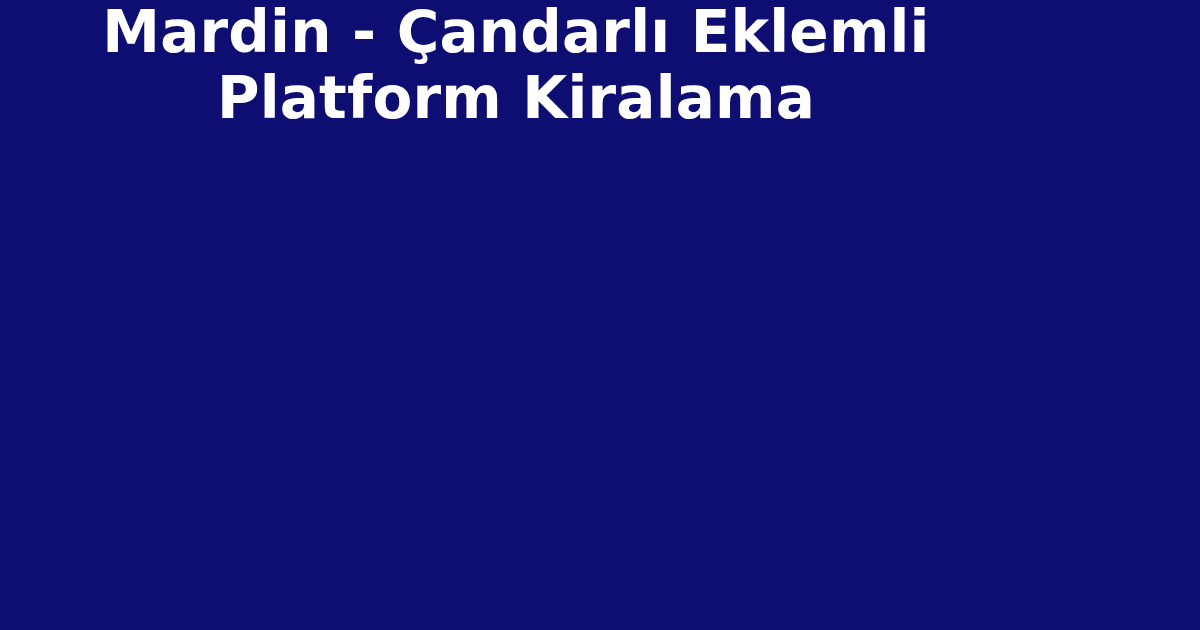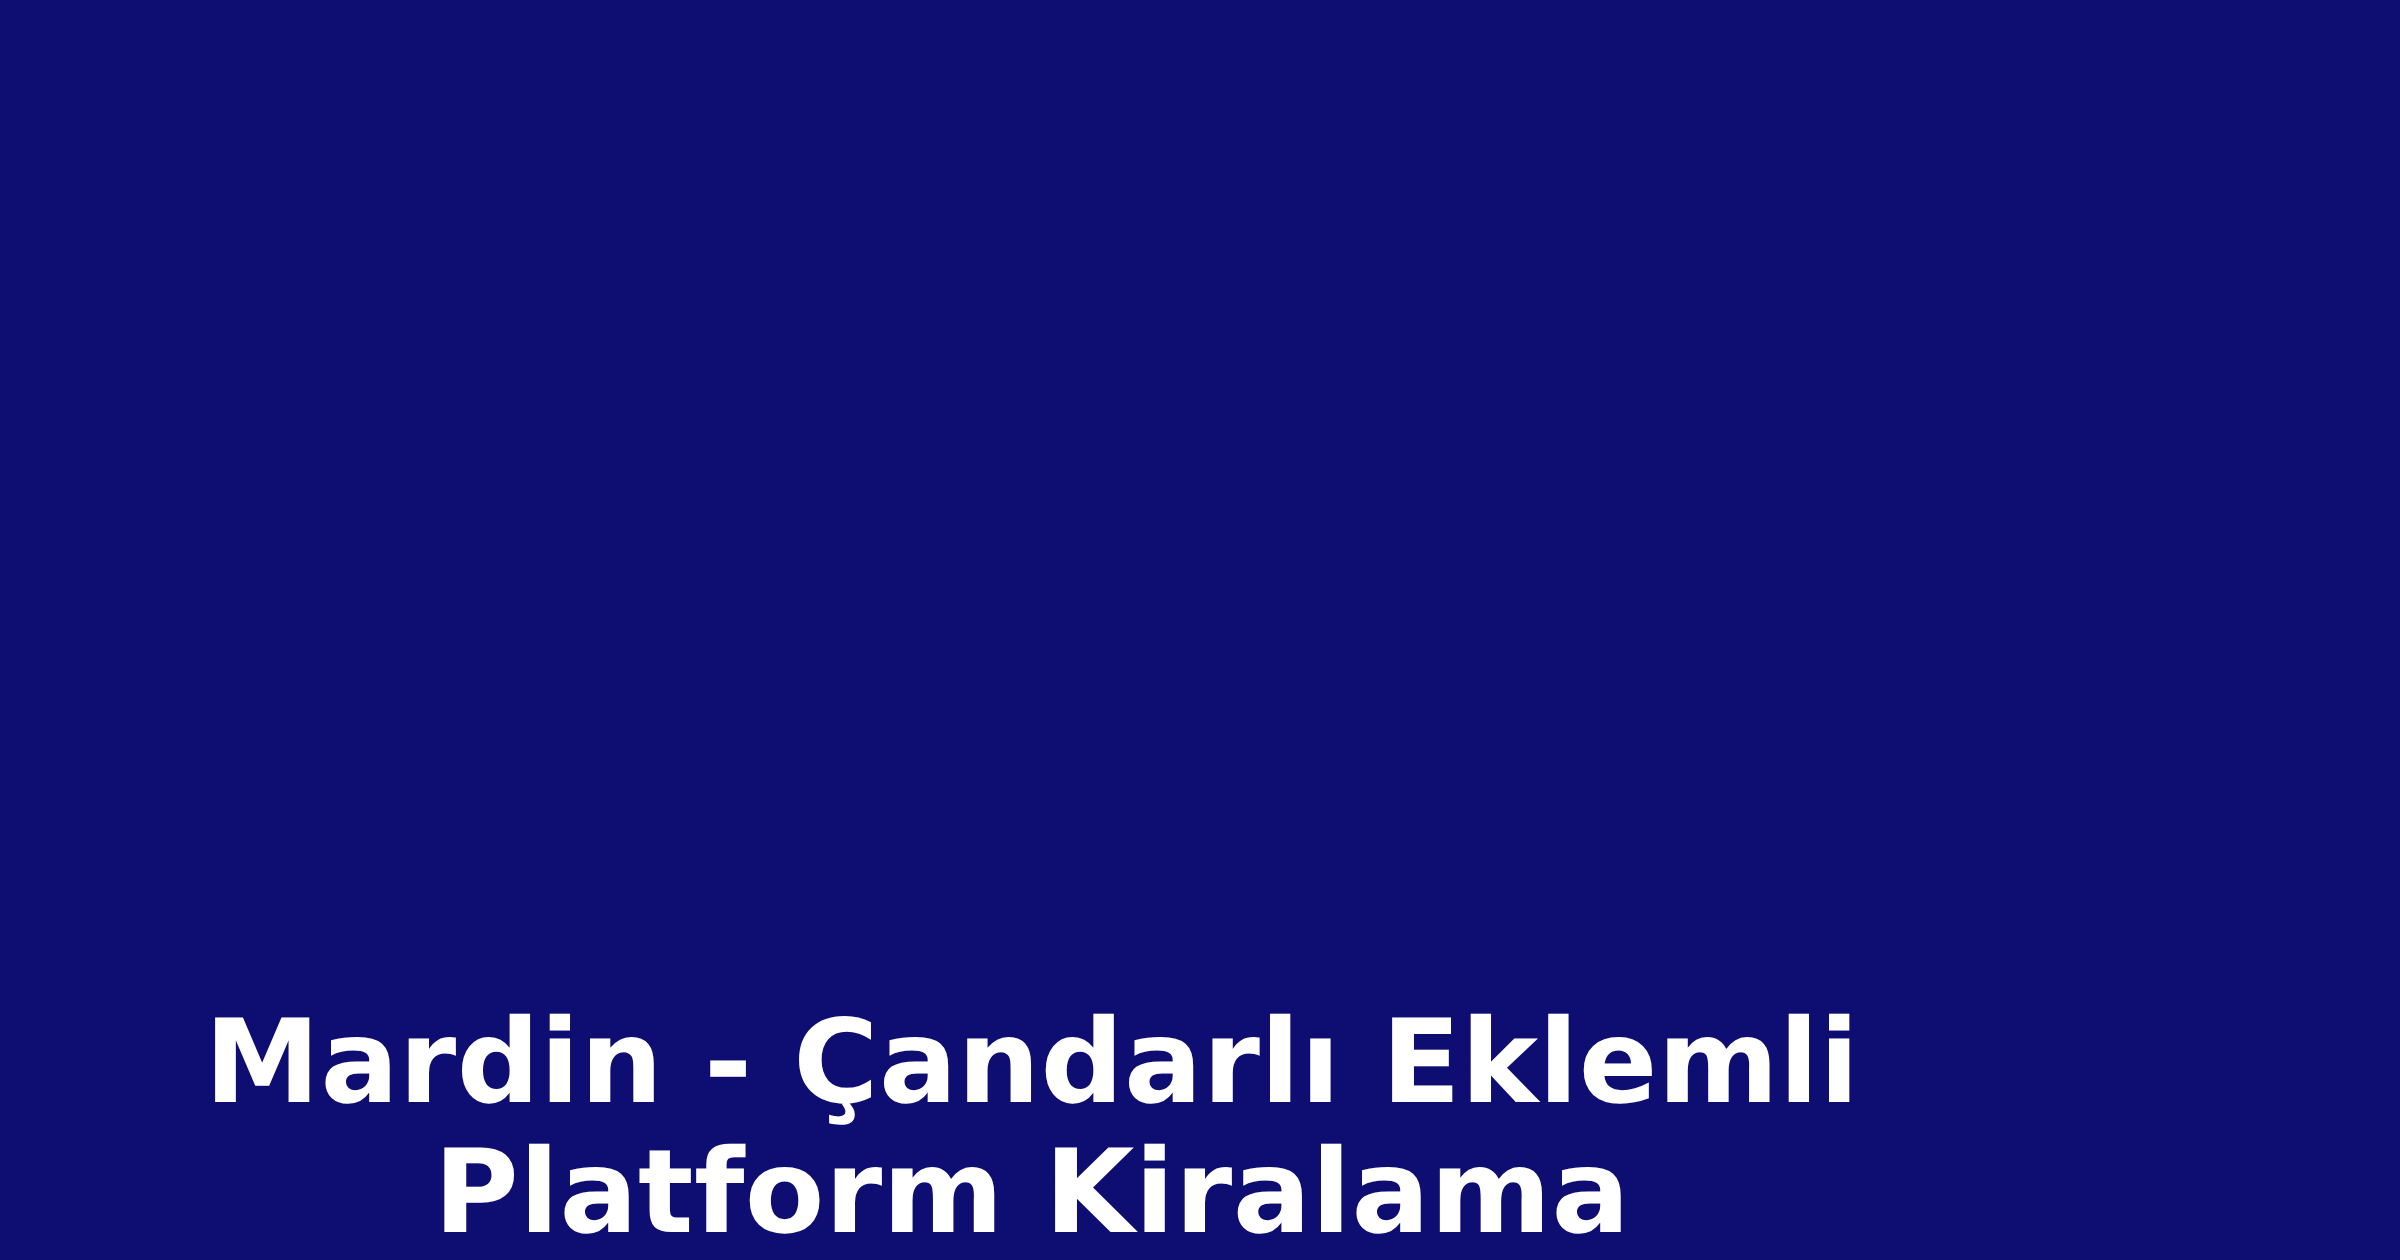--- a/index.html
+++ b/index.html
@@ -14,21 +14,21 @@
   }
 
   
   .og-card {
     position: relative;
     width: 1032px;
     height: 630px;
     overflow: hidden;
     background-color: #0d0d72;
     display: flex;
-    align-items: flex-end;
+    align-items: flex-start;
     justify-content: center;
     box-sizing: border-box;
   }
 
   
   .headline-wrap {
     width: 900px;
     max-width: 900px;
     padding: 0 20px;
     box-sizing: border-box;

